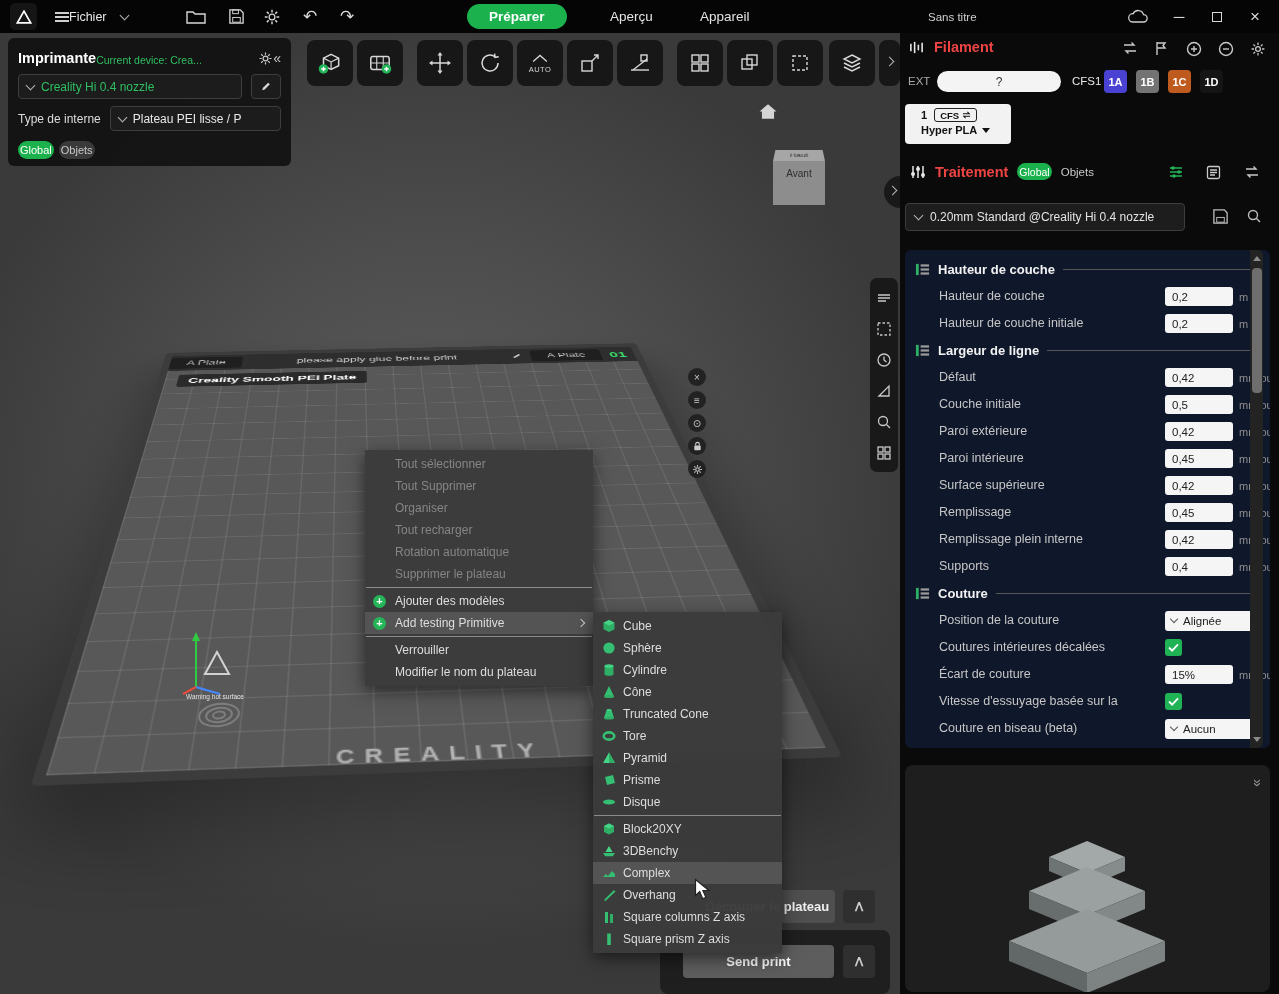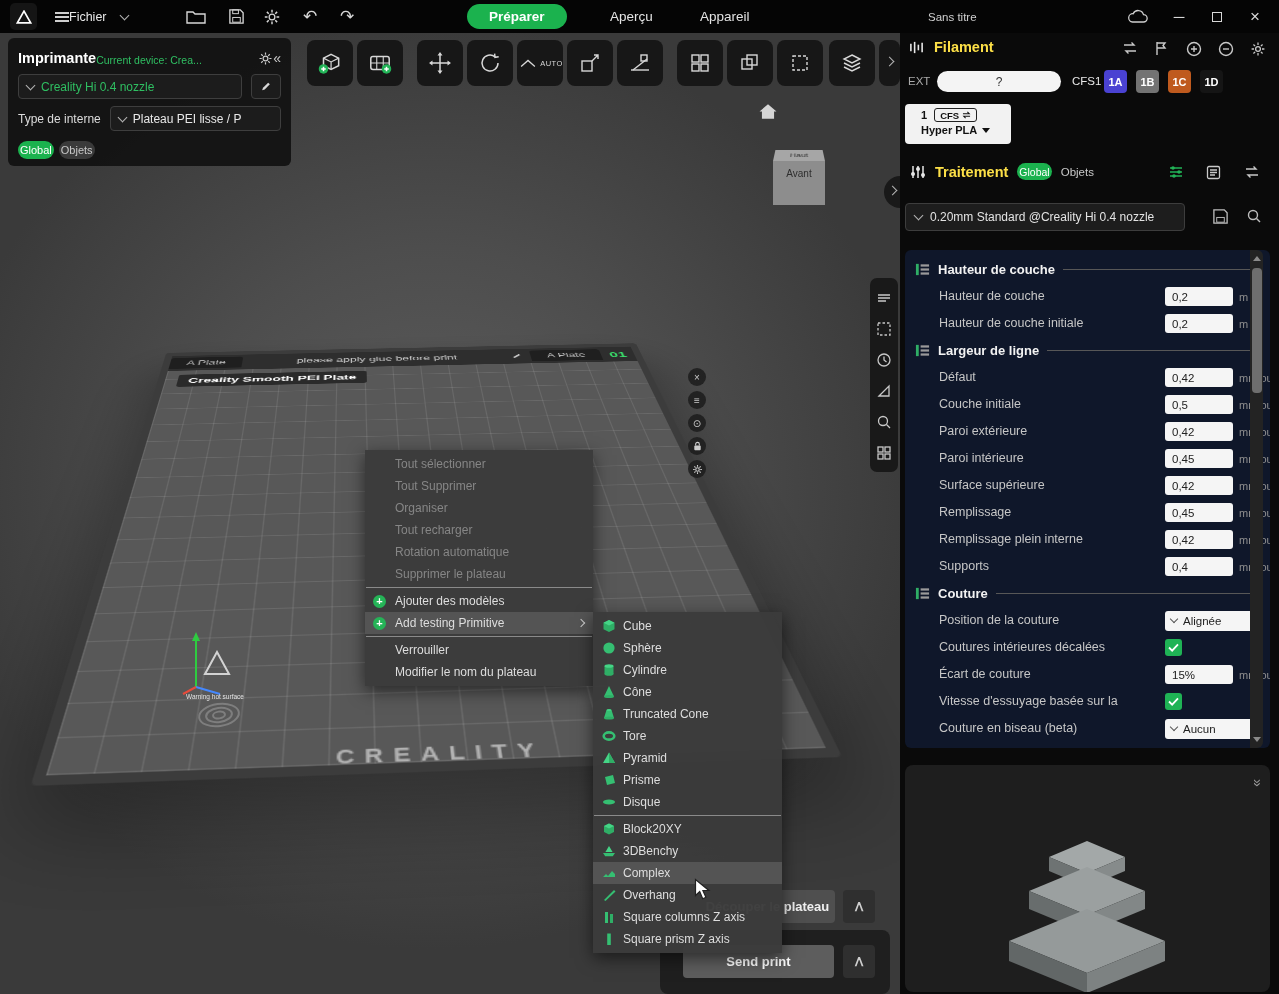--- a/index.html
+++ b/index.html
@@ -90,21 +90,21 @@
 .act-btn{position:absolute;border:none;border-radius:4px;color:#efefef;font-size:13px;font-weight:bold;
   font-family:inherit;cursor:pointer;z-index:10}
 .caret-btn{position:absolute;width:32px;height:33px;background:#2f2f2f;border:none;border-radius:4px;color:#cfcfcf;
   font-size:12px;font-weight:bold;cursor:pointer;z-index:10}
 
 
 #cursor{position:absolute;left:694px;top:845px;z-index:80;pointer-events:none}
 
 
 #rightpanel{position:absolute;left:900px;top:33px;width:379px;height:961px;background:#0a0a0a;z-index:40}
-.rp-title{font-size:14.5px;font-weight:bold;color:#fde047}
+.rp-title{font-size:14.5px;font-weight:bold;color:#ef4444}
 .slot{position:absolute;width:23px;height:23px;border-radius:4px;color:#fff;font-size:11px;font-weight:bold;
   display:flex;align-items:center;justify-content:center;cursor:pointer}
 .whitepill{position:absolute;background:#f4f4f4;border-radius:11px;color:#333;display:flex;align-items:center;
   justify-content:center;font-size:12px;cursor:pointer}
 #traycard{position:absolute;left:5px;top:71px;width:106px;height:40px;background:#f2f2f2;border-radius:4px;
   color:#111;cursor:pointer}
 .cfspill{display:inline-flex;align-items:center;gap:3px;border:1.2px solid #222;border-radius:3px;height:14px;
   padding:0 5px;font-size:9.5px;font-weight:bold;color:#111}
 .tri-down{width:0;height:0;border-left:4px solid transparent;border-right:4px solid transparent;border-top:5px solid #111}
 
@@ -282,21 +282,21 @@
         <path d="M12 3v18M3 12h18" stroke="#d8d8d8" stroke-width="1.5" fill="none"></path>
         <path d="M12 1l-2.5 3.5h5zM12 23l-2.5-3.5h5zM1 12l3.5-2.5v5zM23 12l-3.5-2.5v5z" fill="#d8d8d8"></path>
       </svg>
   </div>
   <div class="tbtn" style="left:467px">
     <svg width="24" height="24" viewBox="0 0 24 24" fill="none" stroke="#d8d8d8" stroke-width="1.5">
         <path d="M20 12a8 8 0 11-3-6.2"></path>
         <path d="M16.6 2.6l.4 3.7 3.7-.5"></path>
       </svg>
   </div>
-  <div class="tbtn" style="left:517px;gap:1px">
+  <div class="tbtn" style="left:517px;flex-direction:column;gap:1px">
     <svg width="22" height="12" viewBox="0 0 24 14" fill="none" stroke="#d8d8d8" stroke-width="1.5">
         <path d="M4 11l8-7 8 7"></path>
       </svg>
     <span class="auto-txt">AUTO</span>
   </div>
   <div class="tbtn" style="left:567px">
     <svg width="24" height="24" viewBox="0 0 24 24" fill="none" stroke="#d8d8d8" stroke-width="1.4">
         <rect x="4" y="10" width="10" height="10"></rect>
         <path d="M14 10l6-6M16 4h4v4"></path>
       </svg>

